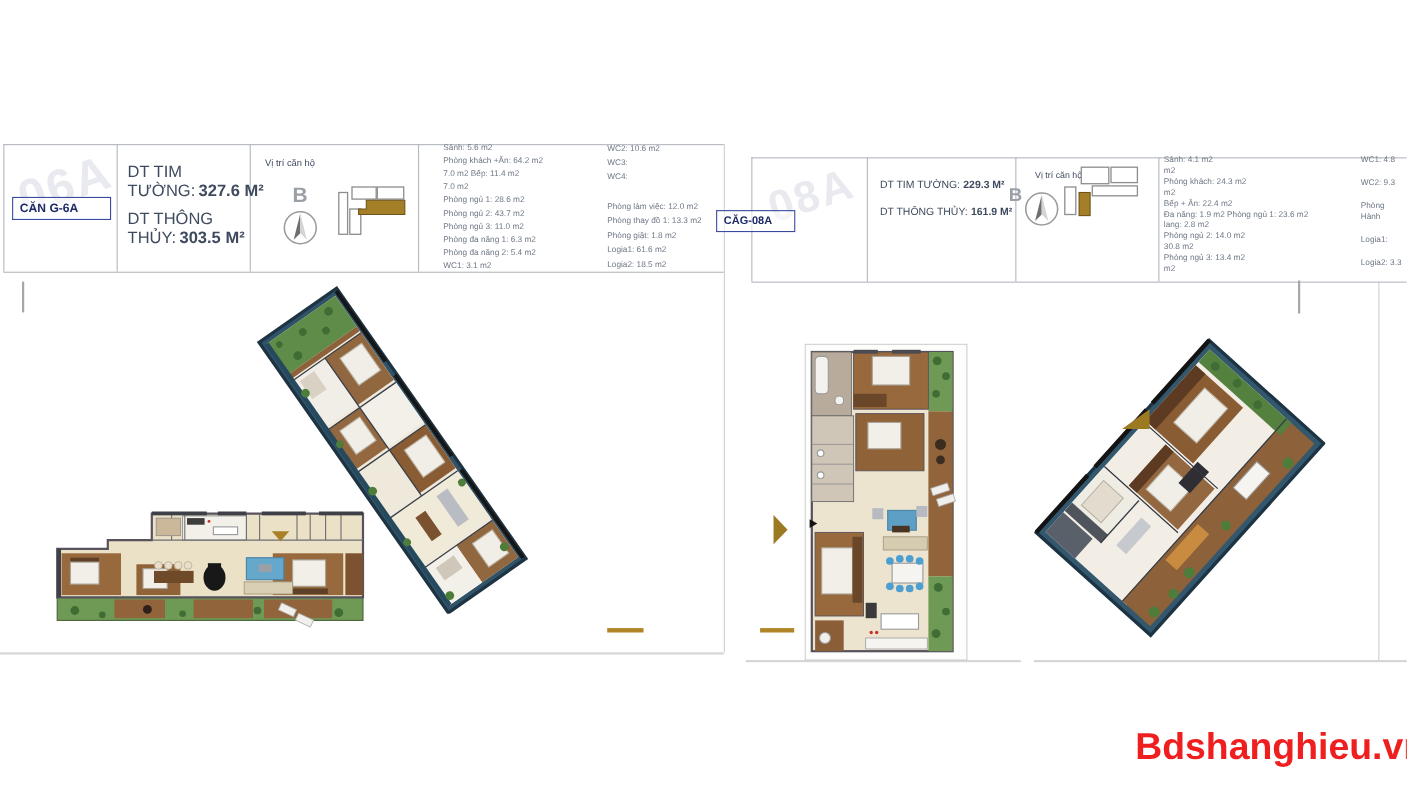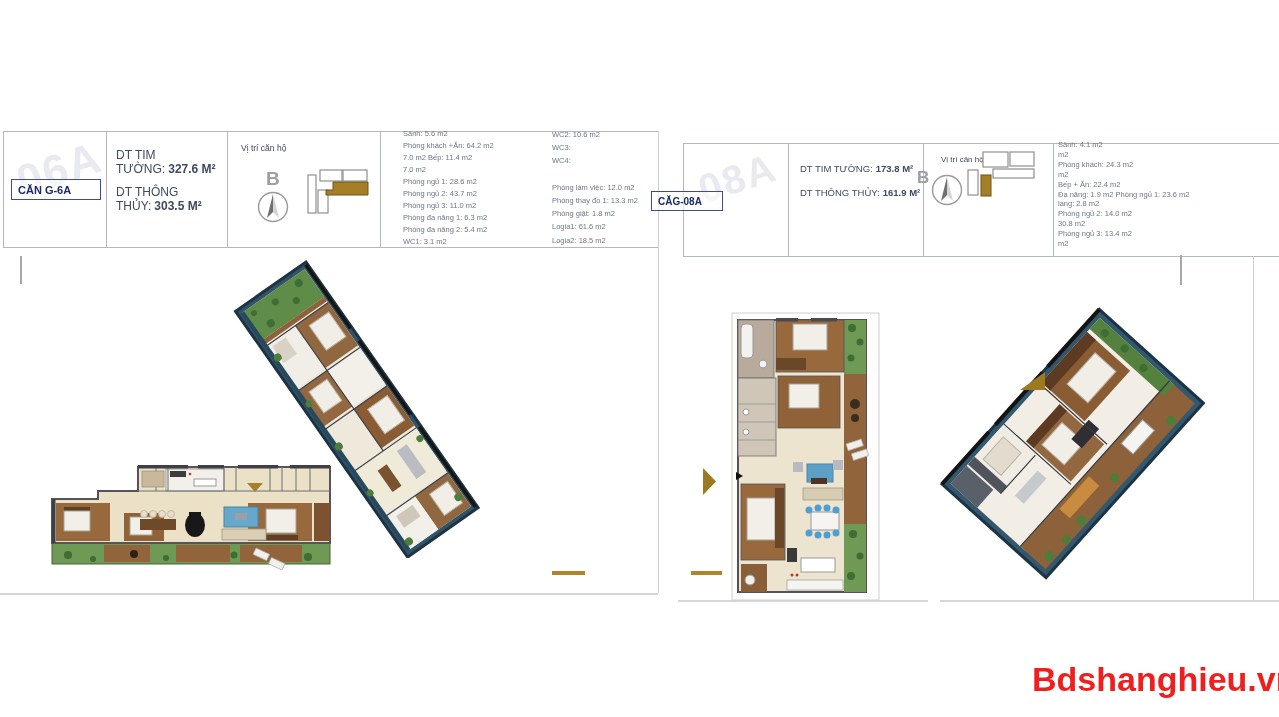--- a/index.html
+++ b/index.html
@@ -46,21 +46,21 @@
   <div class="vline" style="left:106px;top:131px;height:116px"></div>
   <div class="vline" style="left:227px;top:131px;height:116px"></div>
   <div class="vline" style="left:380px;top:131px;height:116px"></div>
   <div class="vline soft" style="left:658px;top:131px;height:462px"></div>
 
   <div class="codewm" style="left:16px;top:144px;font-size:44px">06A</div>
   <div class="unitbox" style="left:11px;top:179px;width:82px;height:19px;font-size:11px">
       <span>CĂN G-6A</span>
     </div>
 
-  <div class="areacell" style="left:116px;top:148px;width:124px;font-size:12px">
+  <div class="areacell" style="left:116px;top:148px;width:124px;font-size:15px">
     <div class="line"><span>DT TIM TƯỜNG:</span><span class="av">327.6 M²</span></div>
     <div class="line"><span>DT THÔNG THỦY:</span><span class="av">303.5 M²</span></div>
   </div>
 
   <div class="loclabel" style="left:241px;top:143px;font-size:8.5px">Vị trí căn hộ</div>
   <div class="compassB" style="left:266px;top:168px;font-size:19px">B</div>
   <svg class="abs" style="left:257px;top:191px" width="32" height="32">
     <circle cx="16" cy="16" r="14.5" fill="#fff" stroke="#9a9a9a" stroke-width="1.4"></circle>
     <polygon points="16,3 10,27 16,21" fill="#6f6f6f"></polygon>
     <polygon points="16,3 22,27 16,21" fill="#d4d4d4"></polygon>
@@ -212,21 +212,21 @@
   <div class="vline" style="left:788px;top:143px;height:113px"></div>
   <div class="vline" style="left:923px;top:143px;height:113px"></div>
   <div class="vline" style="left:1053px;top:143px;height:113px"></div>
 
   <div class="codewm" style="left:698px;top:156px;font-size:40px">08A</div>
   <div class="unitbox" style="left:651px;top:191px;width:64px;height:18px;font-size:10px">
       <span>CĂG-08A</span>
     </div>
 
   <div class="areacell" style="left:800px;top:163px;width:128px;font-size:9.5px">
-    <div class="line" style="margin-bottom:13px"><span>DT TIM TƯỜNG:</span><span class="av">173.8 M²</span></div>
+    <div class="line" style="margin-bottom:13px"><span>DT TIM TƯỜNG:</span><span class="av">229.3 M²</span></div>
     <div class="line"><span>DT THÔNG THỦY:</span><span class="av">161.9 M²</span></div>
   </div>
 
   <div class="loclabel" style="left:941px;top:155px;font-size:8px">Vị trí căn hộ</div>
   <div class="compassB" style="left:917px;top:168px;font-size:17px">B</div>
   <svg class="abs" style="left:931px;top:174px" width="32" height="32">
     <circle cx="16" cy="16" r="14.5" fill="#fff" stroke="#9a9a9a" stroke-width="1.4"></circle>
     <polygon points="16,3 10,27 16,21" fill="#6f6f6f"></polygon>
     <polygon points="16,3 22,27 16,21" fill="#d4d4d4"></polygon>
   </svg>
@@ -245,20 +245,32 @@
       <div>m2</div>
       <div>Phòng khách: 24.3 m2</div>
       <div>m2</div>
       <div>Bếp + Ăn: 22.4 m2</div>
       <div>Đa năng: 1.9 m2 Phòng ngủ 1: 23.6 m2</div>
       <div>lang: 2.8 m2</div>
       <div>Phòng ngủ 2: 14.0 m2</div>
       <div>30.8 m2</div>
       <div>Phòng ngủ 3: 13.4 m2</div>
       <div>m2</div>
+    </div>
+  <div class="roomcol" style="left:1237px;top:140px;line-height:10.4px">
+      <div>WC1: 4.8</div>
+      <div>&nbsp;</div>
+      <div>WC2: 9.3</div>
+      <div>&nbsp;</div>
+      <div>Phòng</div>
+      <div>Hành</div>
+      <div>&nbsp;</div>
+      <div>Logia1:</div>
+      <div>&nbsp;</div>
+      <div>Logia2: 3.3</div>
     </div>
 
   <div class="tick" style="left:1180px;top:255px;height:30px"></div>
   <div class="vline soft" style="left:1253px;top:256px;height:345px"></div>
   <div class="hline soft" style="left:678px;top:600px;width:250px"></div>
   <div class="hline soft" style="left:940px;top:600px;width:339px"></div>
 
   <svg class="abs" style="left:731px;top:312px" width="150" height="290">
     <rect x="1" y="1" width="147" height="287" fill="#fdfdfc" stroke="#cfcfcf"></rect>
     <rect x="7" y="8" width="128" height="272" fill="#ece4cf" stroke="#56505a" stroke-width="2"></rect>

